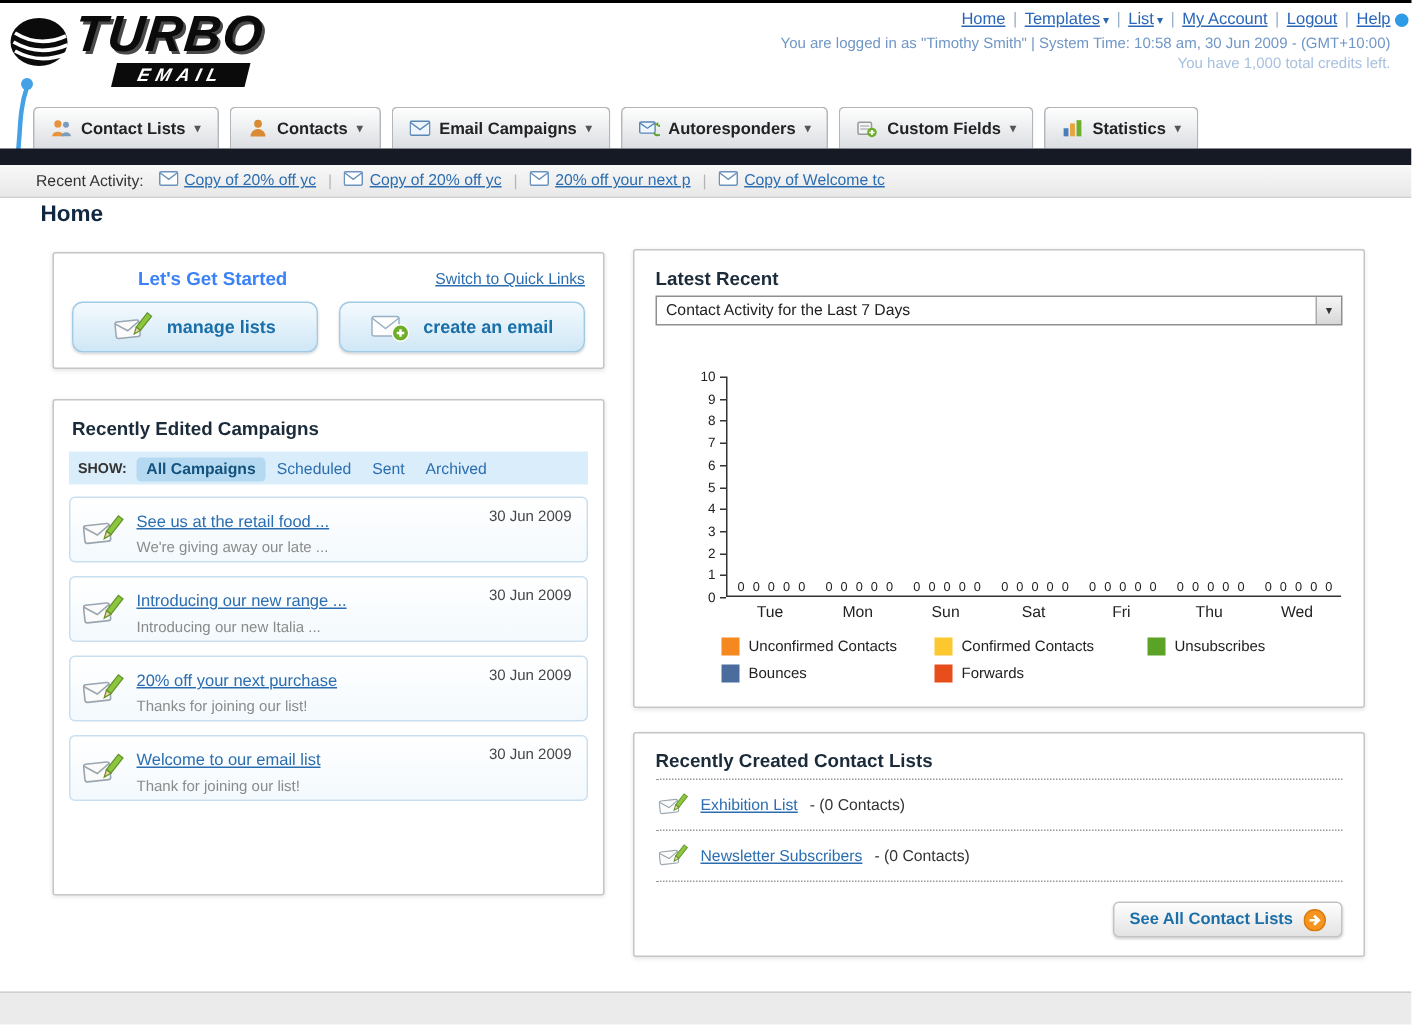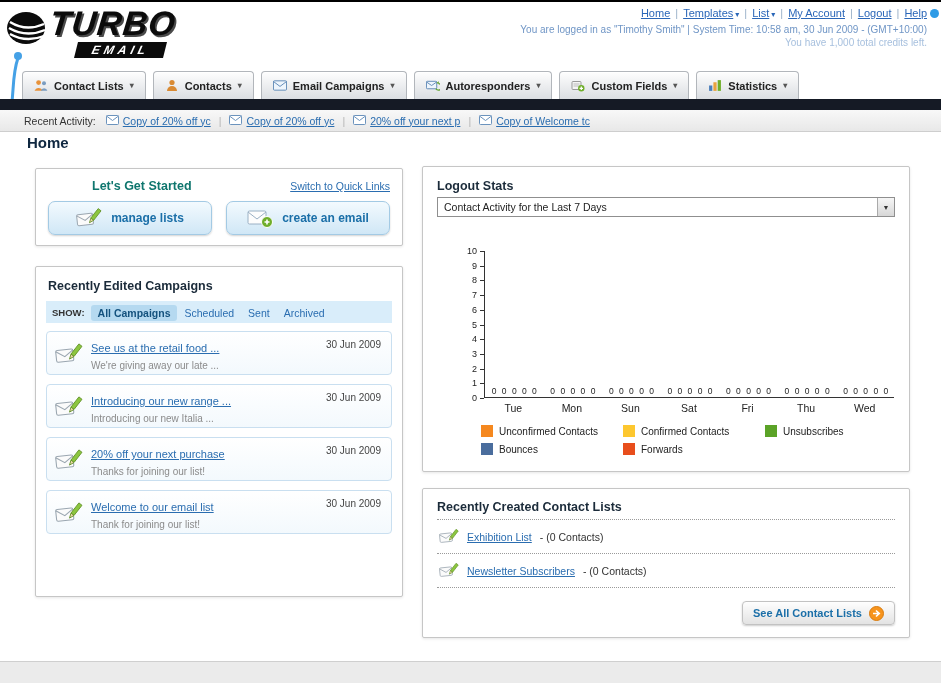--- a/index.html
+++ b/index.html
@@ -43,21 +43,21 @@
   .icon { display:inline-block; line-height:0; }
 
   .page-title { position:absolute; left:27px; top:132px; font-size:15px; font-weight:bold; color:#0f2740; }
 
   .panel { position:absolute; background:#fff; border:1px solid #c6c6c6; border-radius:2px;
            box-shadow:0 1px 3px rgba(0,0,0,0.1); }
 
   
   .get-started { left:35px; top:166px; width:368px; height:78px; }
   .gs-head { position:absolute; left:12px; right:12px; top:10px; display:flex; justify-content:space-between; align-items:center; }
-  .gs-title { font-size:12.5px; font-weight:bold; color:#0f766e;padding-left:44px; }
+  .gs-title { font-size:12.5px; font-weight:bold; color:#3b82f6;padding-left:44px; }
   .gs-link { font-size:10.5px; color:#2a6db0; text-decoration:underline; cursor:pointer; }
   .gs-buttons { position:absolute; left:12px; right:12px; top:32px; display:flex; gap:14px; }
   .gs-btn { flex:1; height:34px; display:flex; align-items:center; justify-content:center; gap:9px;
             background:linear-gradient(#f3fafe,#d0e7f6); border:1px solid #a3cae4; border-radius:7px;
             font-size:12px; font-weight:bold; color:#1b6fa8; cursor:pointer; box-shadow:0 1px 2px rgba(0,0,0,0.18); }
 
   
   .campaigns { left:35px; top:264px; width:368px; height:331px; }
   .camp-title { position:absolute; left:12px; top:12px; font-size:12.5px; font-weight:bold; color:#1b2b3a; }
   .show-bar { position:absolute; left:10px; right:10px; top:34px; height:22px; background:#d9edfa;
@@ -324,21 +324,21 @@
                 <path d="M17.6 13 L19.4 17.5 L21.2 13 Z" fill="#eed5a8" stroke="#64942a" stroke-width="0.8"></path>
               </g>
             </svg></span>
           <div class="camp-texts"><a class="camp-link">Welcome to our email list</a><div class="camp-sub">Thank for joining our list!</div></div>
           <div class="camp-date">30 Jun 2009</div>
         </div>
       </div>
   </section>
 
   <section class="panel stats">
-    <div class="stats-title">Logout Stats</div>
+    <div class="stats-title">Latest Recent</div>
     <div class="stats-select">
       <span>Contact Activity for the Last 7 Days</span>
       <span class="select-arrow">▼</span>
     </div>
     <div id="chart">
         <div class="ylab" style="top: 142px; left: 0px;">0</div>
         <div class="ymark" style="top: 147px; left: 23px;"></div>
         <div class="ylab" style="top: 127.3px; left: 0px;">1</div>
         <div class="ymark" style="top: 132.3px; left: 23px;"></div>
         <div class="ylab" style="top: 112.6px; left: 0px;">2</div>

